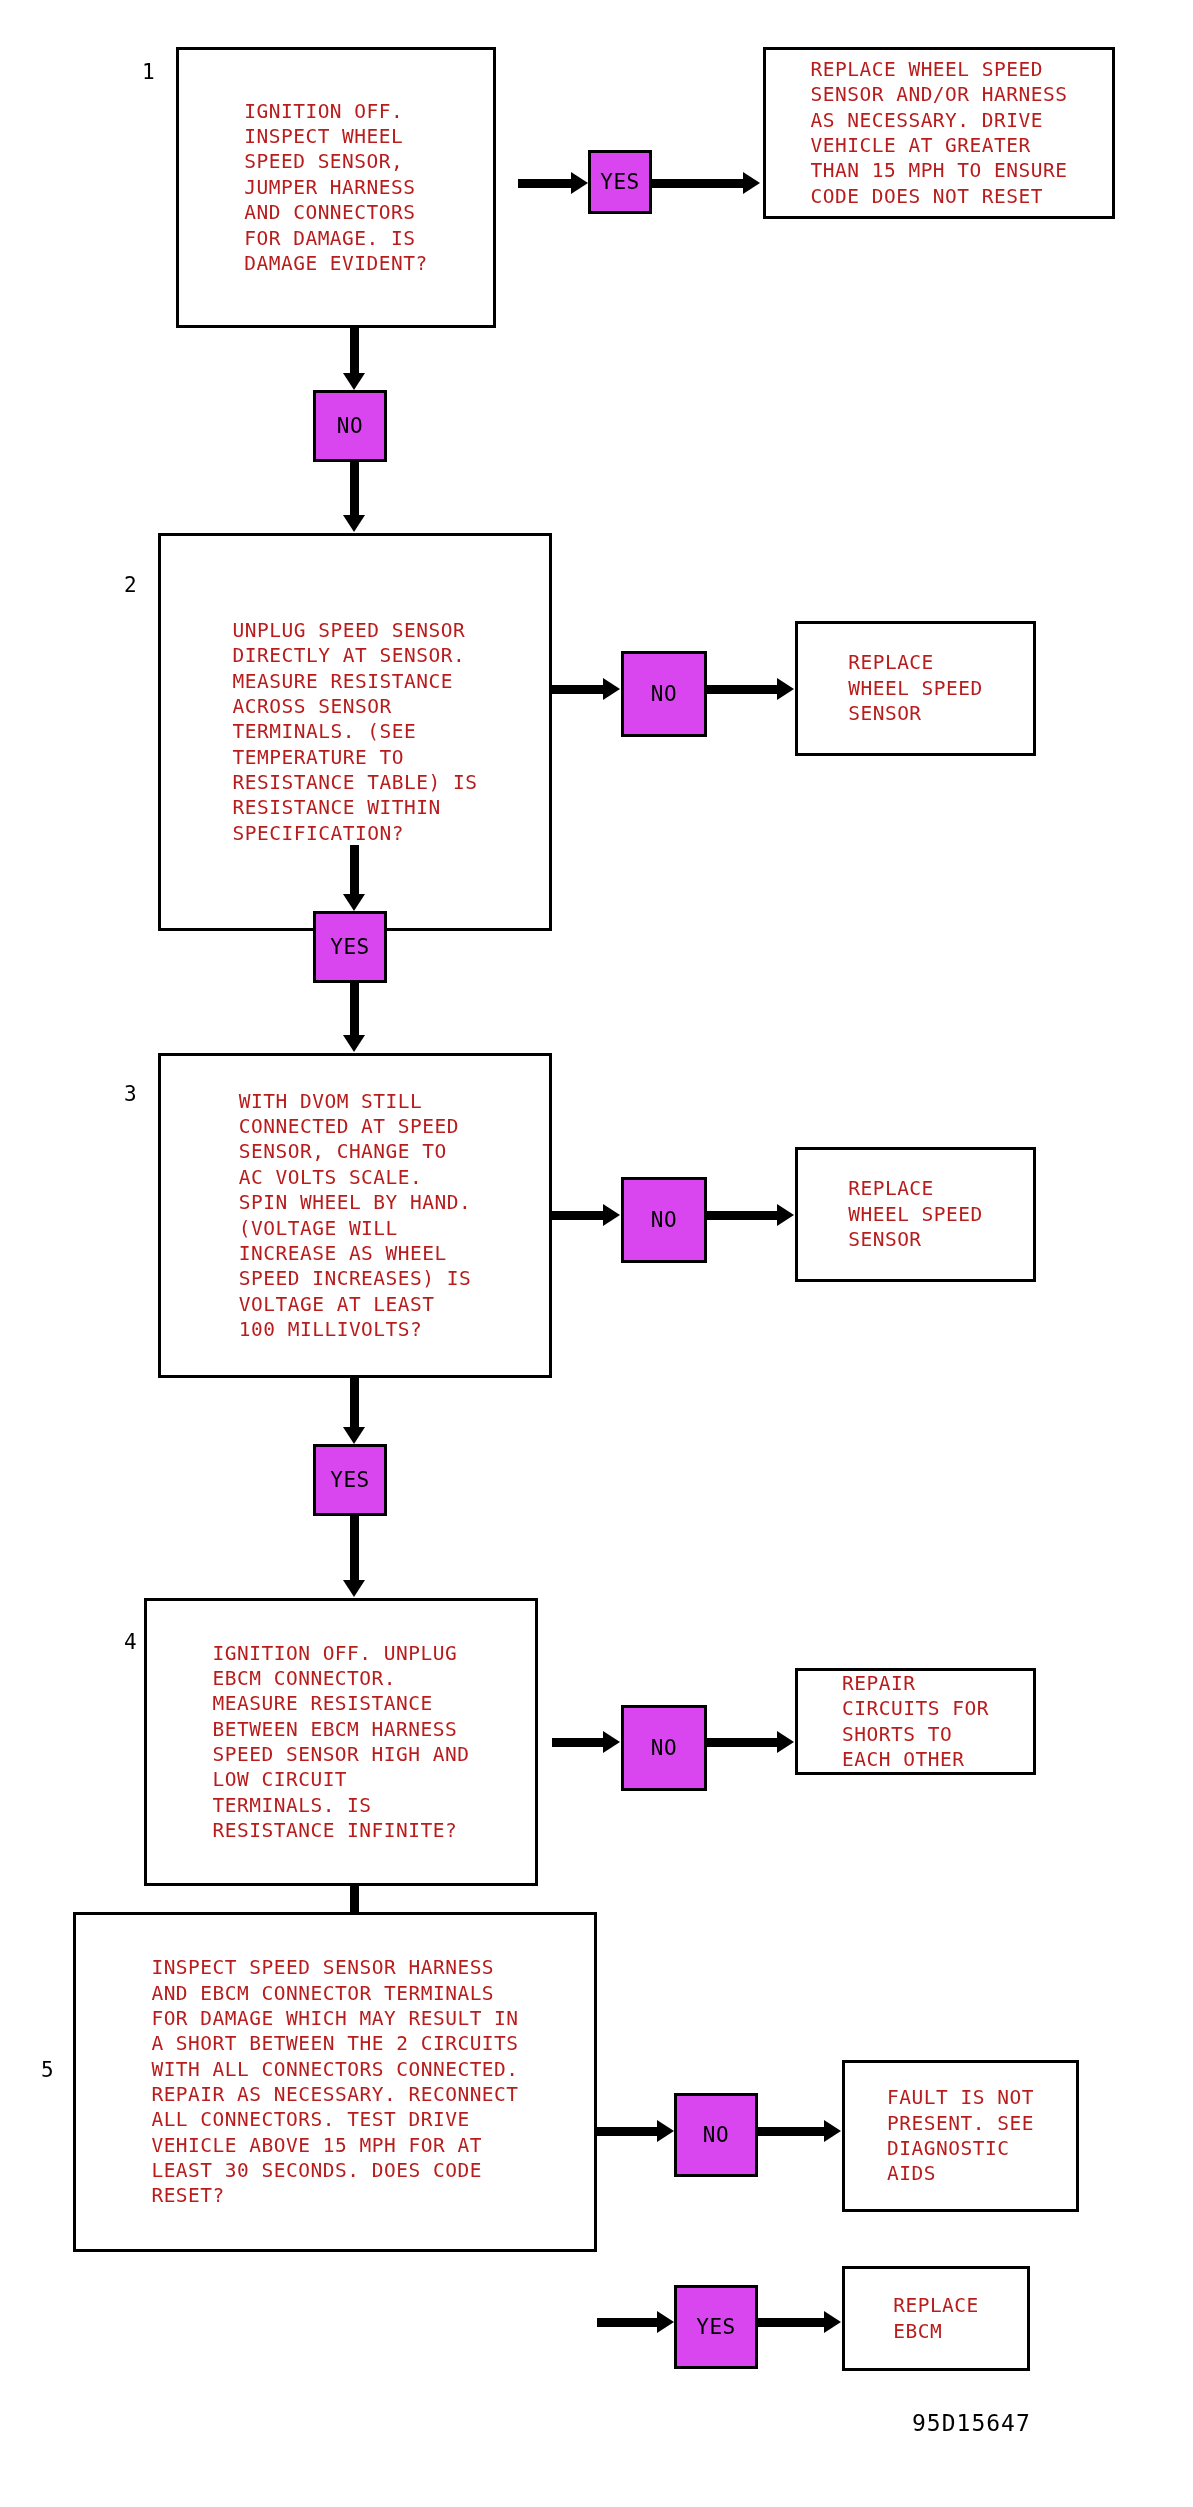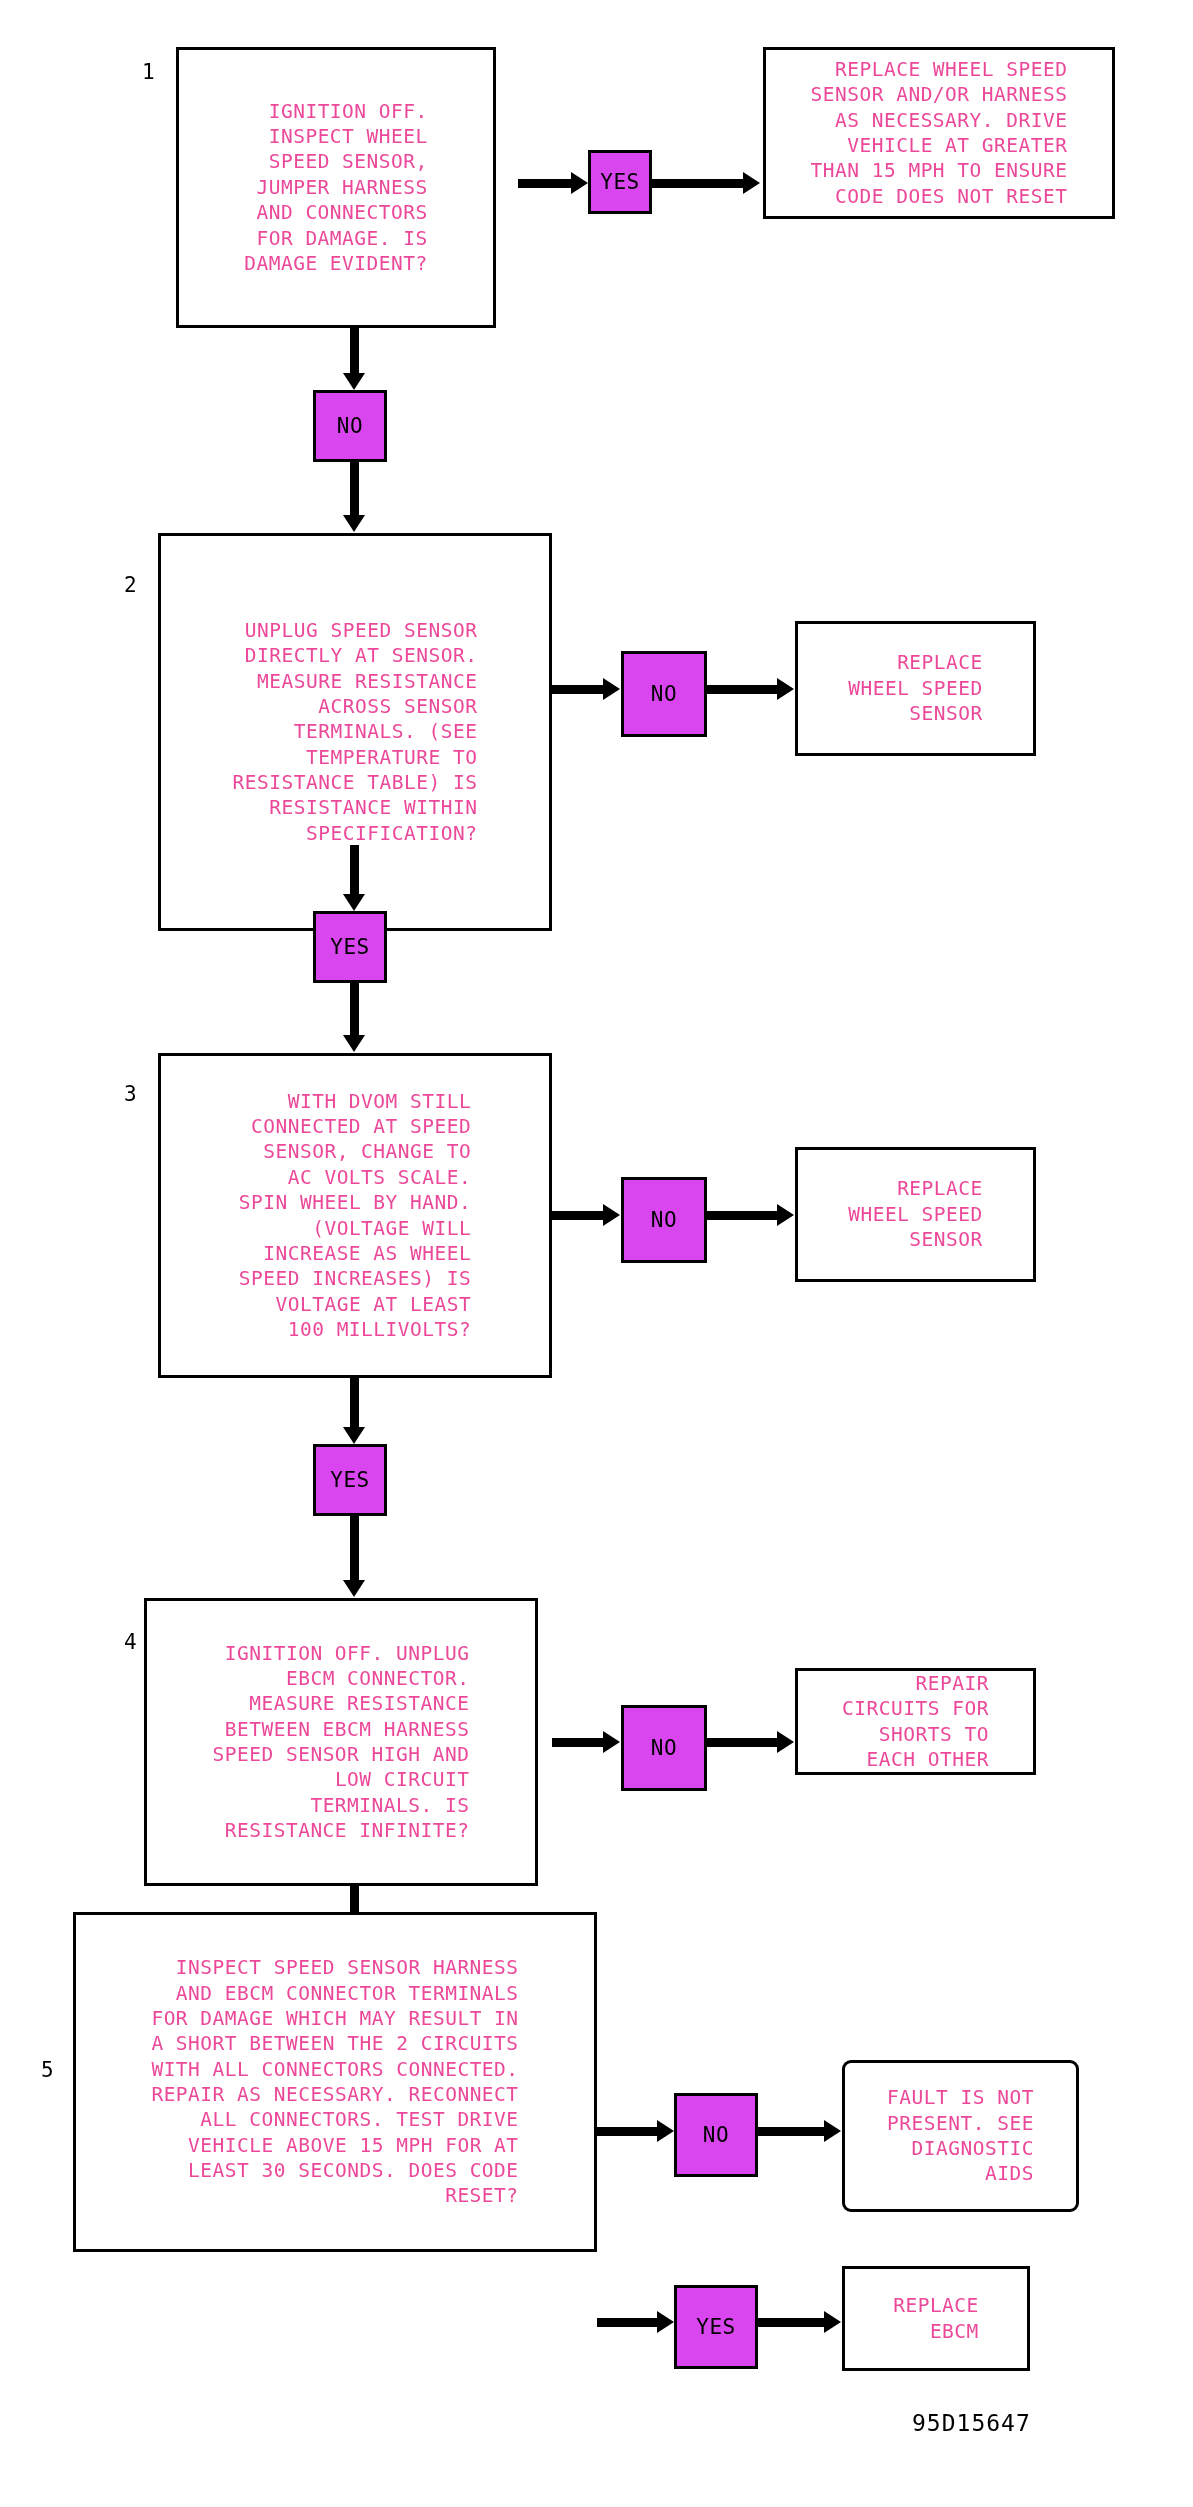--- a/index.html
+++ b/index.html
@@ -17,22 +17,22 @@
   }
   
   .box {
     position: absolute;
     box-sizing: border-box;
     border: 3px solid #000000;
     background: #ffffff;
     display: flex;
     align-items: center;
     justify-content: center;
-    text-align: right;
-    color: #ec4899;
+    text-align: left;
+    color: #b91c1c;
   }
   .box .txt {
     white-space: pre;
     line-height: 1.30;
     letter-spacing: 0.5px;
     font-weight: 500;
   }
   .big .txt   { font-size: 19.5px; }
   .small .txt { font-size: 19.5px; }
   .dec {
@@ -276,21 +276,21 @@
   <div class="hline" style="left:597px; top:2127px; width:63px;"></div>
   <div class="arrow-r" style="left:657px; top:2120px;"></div>
 
   <div class="dec" style="left:674px; top:2093px; width:84px; height:84px;">
     <div class="txt">NO</div>
   </div>
 
   <div class="hline" style="left:758px; top:2127px; width:68px;"></div>
   <div class="arrow-r" style="left:824px; top:2120px;"></div>
 
-  <div class="box small" style="left:842px; top:2060px; width:237px; height:152px;border-radius:9px;">
+  <div class="box small" style="left:842px; top:2060px; width:237px; height:152px;">
     <div class="txt">FAULT IS NOT
 PRESENT. SEE
 DIAGNOSTIC
 AIDS</div>
   </div>
 
   <div class="hline" style="left:597px; top:2318px; width:63px;"></div>
   <div class="arrow-r" style="left:657px; top:2311px;"></div>
 
   <div class="dec" style="left:674px; top:2285px; width:84px; height:84px;">

